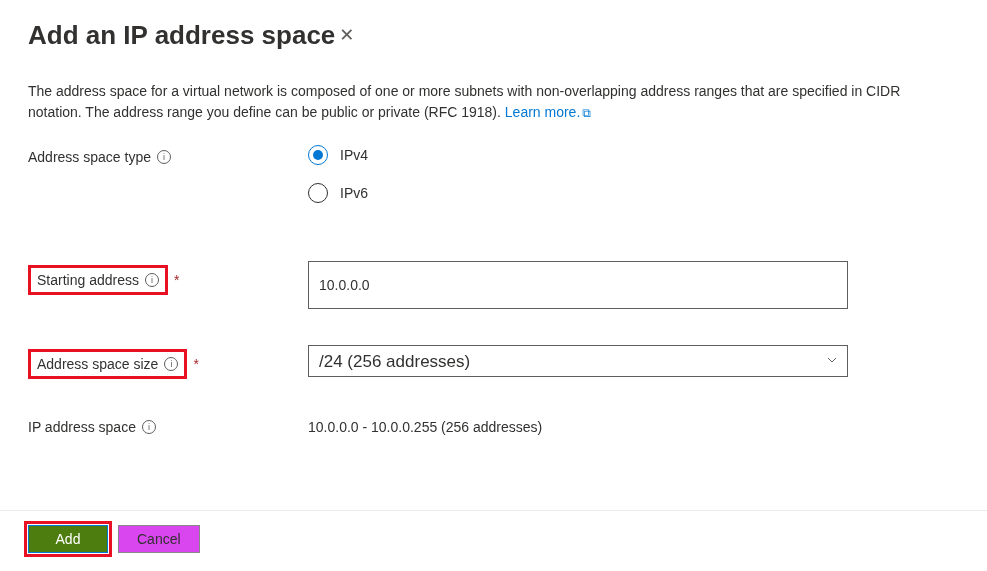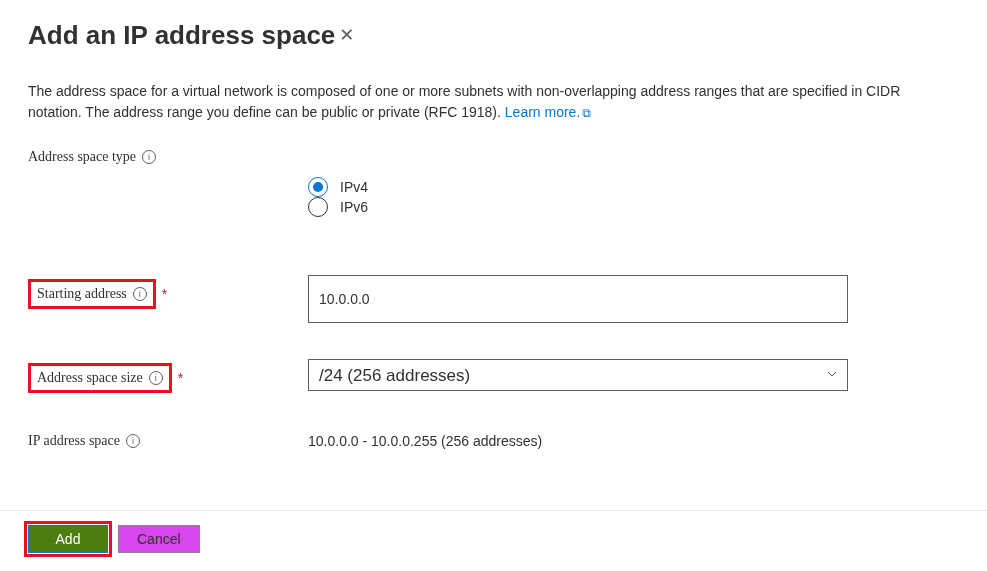--- a/index.html
+++ b/index.html
@@ -53,21 +53,20 @@
     }
     .form-row.first { padding-top: 22px; }
     .label-col {
       width: 280px;
       display: flex;
       align-items: center;
       padding-top: 4px;
     }
     .label-text {
       color: #323130;
-      font-family: Liberation Serif, serif;
     }
     .info-icon {
       display: inline-flex;
       align-items: center;
       justify-content: center;
       width: 14px;
       height: 14px;
       border: 1px solid #605e5c;
       border-radius: 50%;
       font-size: 9px;
@@ -85,21 +84,21 @@
       display: inline-flex;
       align-items: center;
     }
     .input-col {
       flex: 1;
       max-width: 540px;
     }
     .radio-group {
       display: flex;
       flex-direction: column;
-      margin-top: 32px;
+      gap: 18px;
     }
     .radio-item {
       display: flex;
       align-items: center;
       cursor: pointer;
     }
     .radio-circle {
       width: 20px;
       height: 20px;
       border: 1px solid #323130;

